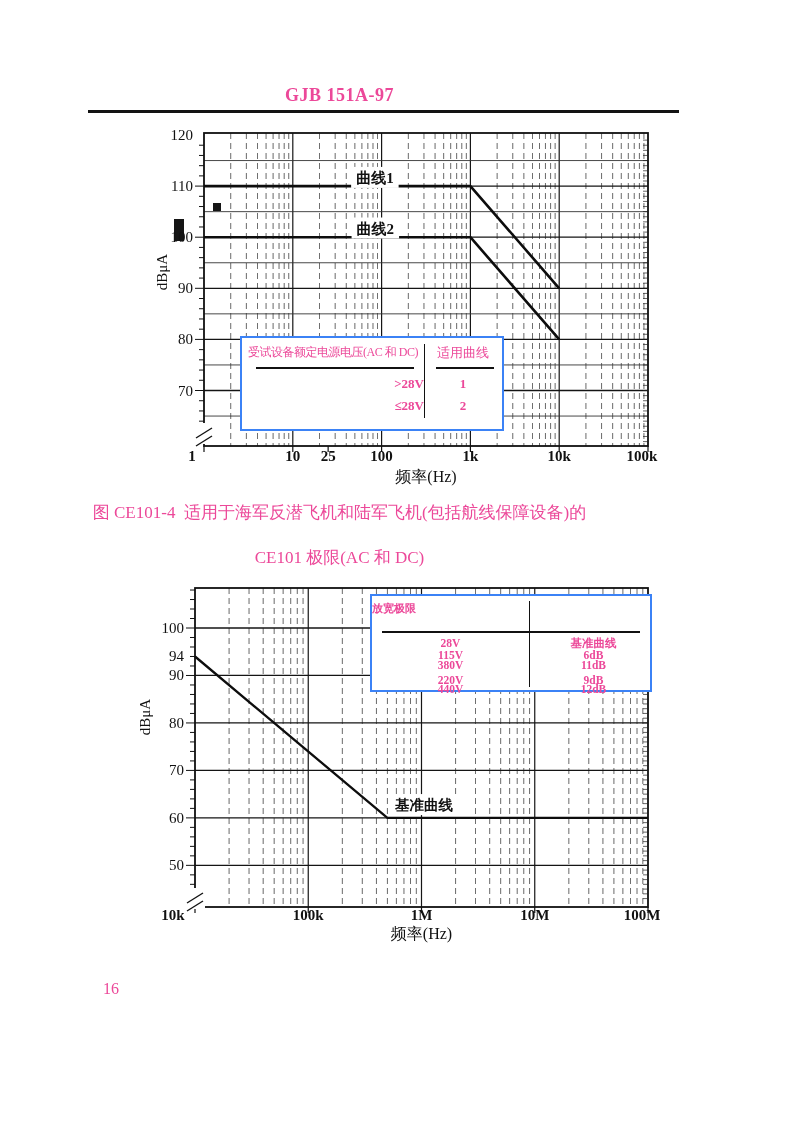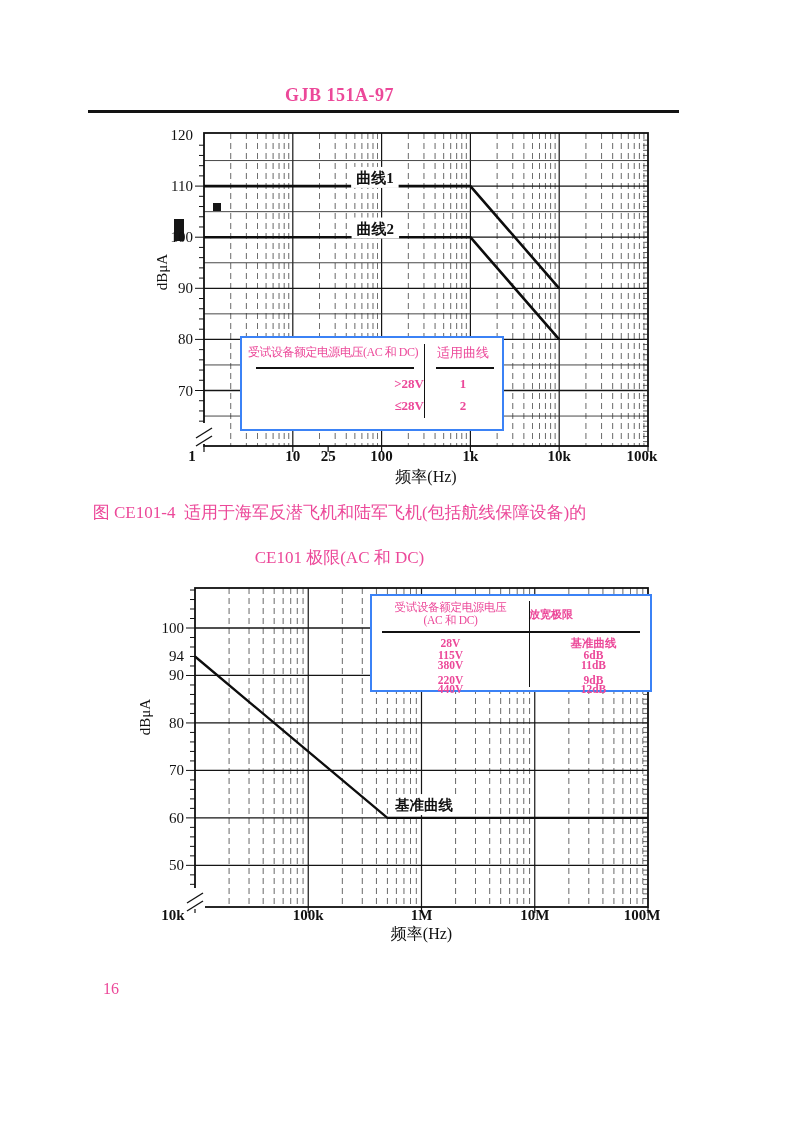--- a/index.html
+++ b/index.html
@@ -411,24 +411,20 @@
       <text x="293.8996881196705" y="235.0631" text-anchor="middle" font-size="14.5" font-weight="700">基准曲线</text>
       <text x="291.5" y="364" text-anchor="middle" font-size="16">频率(Hz)</text>
       <text x="20" y="142" text-anchor="middle" font-size="15" transform="rotate(-90 20 142)">dBμA</text>
       <rect x="55" y="313" width="20" height="21" fill="#fff"></rect>
       <line x1="57" y1="328" x2="73" y2="318" stroke="#111" stroke-width="1.4"></line>
       <line x1="57" y1="336" x2="73" y2="326" stroke="#111" stroke-width="1.4"></line>
     </svg>
 
   <div class="tbl" id="tbl2">
     <div class="thead2">
-      <div class="c1">
-        <div>受试设备额定电源电压</div>
-        <div>(AC 和 DC)</div>
-      </div>
       <div class="c2">放宽极限</div>
     </div>
     <div class="useg" style="left:10px;top:35px;width:258px"></div>
     <div class="vdiv"></div>
     <div class="trow2" style="top:42px">
       <div class="c1">28V</div>
       <div class="c2">基准曲线</div>
     </div>
     <div class="trow2" style="top:53.5px">
       <div class="c1">115V</div>

